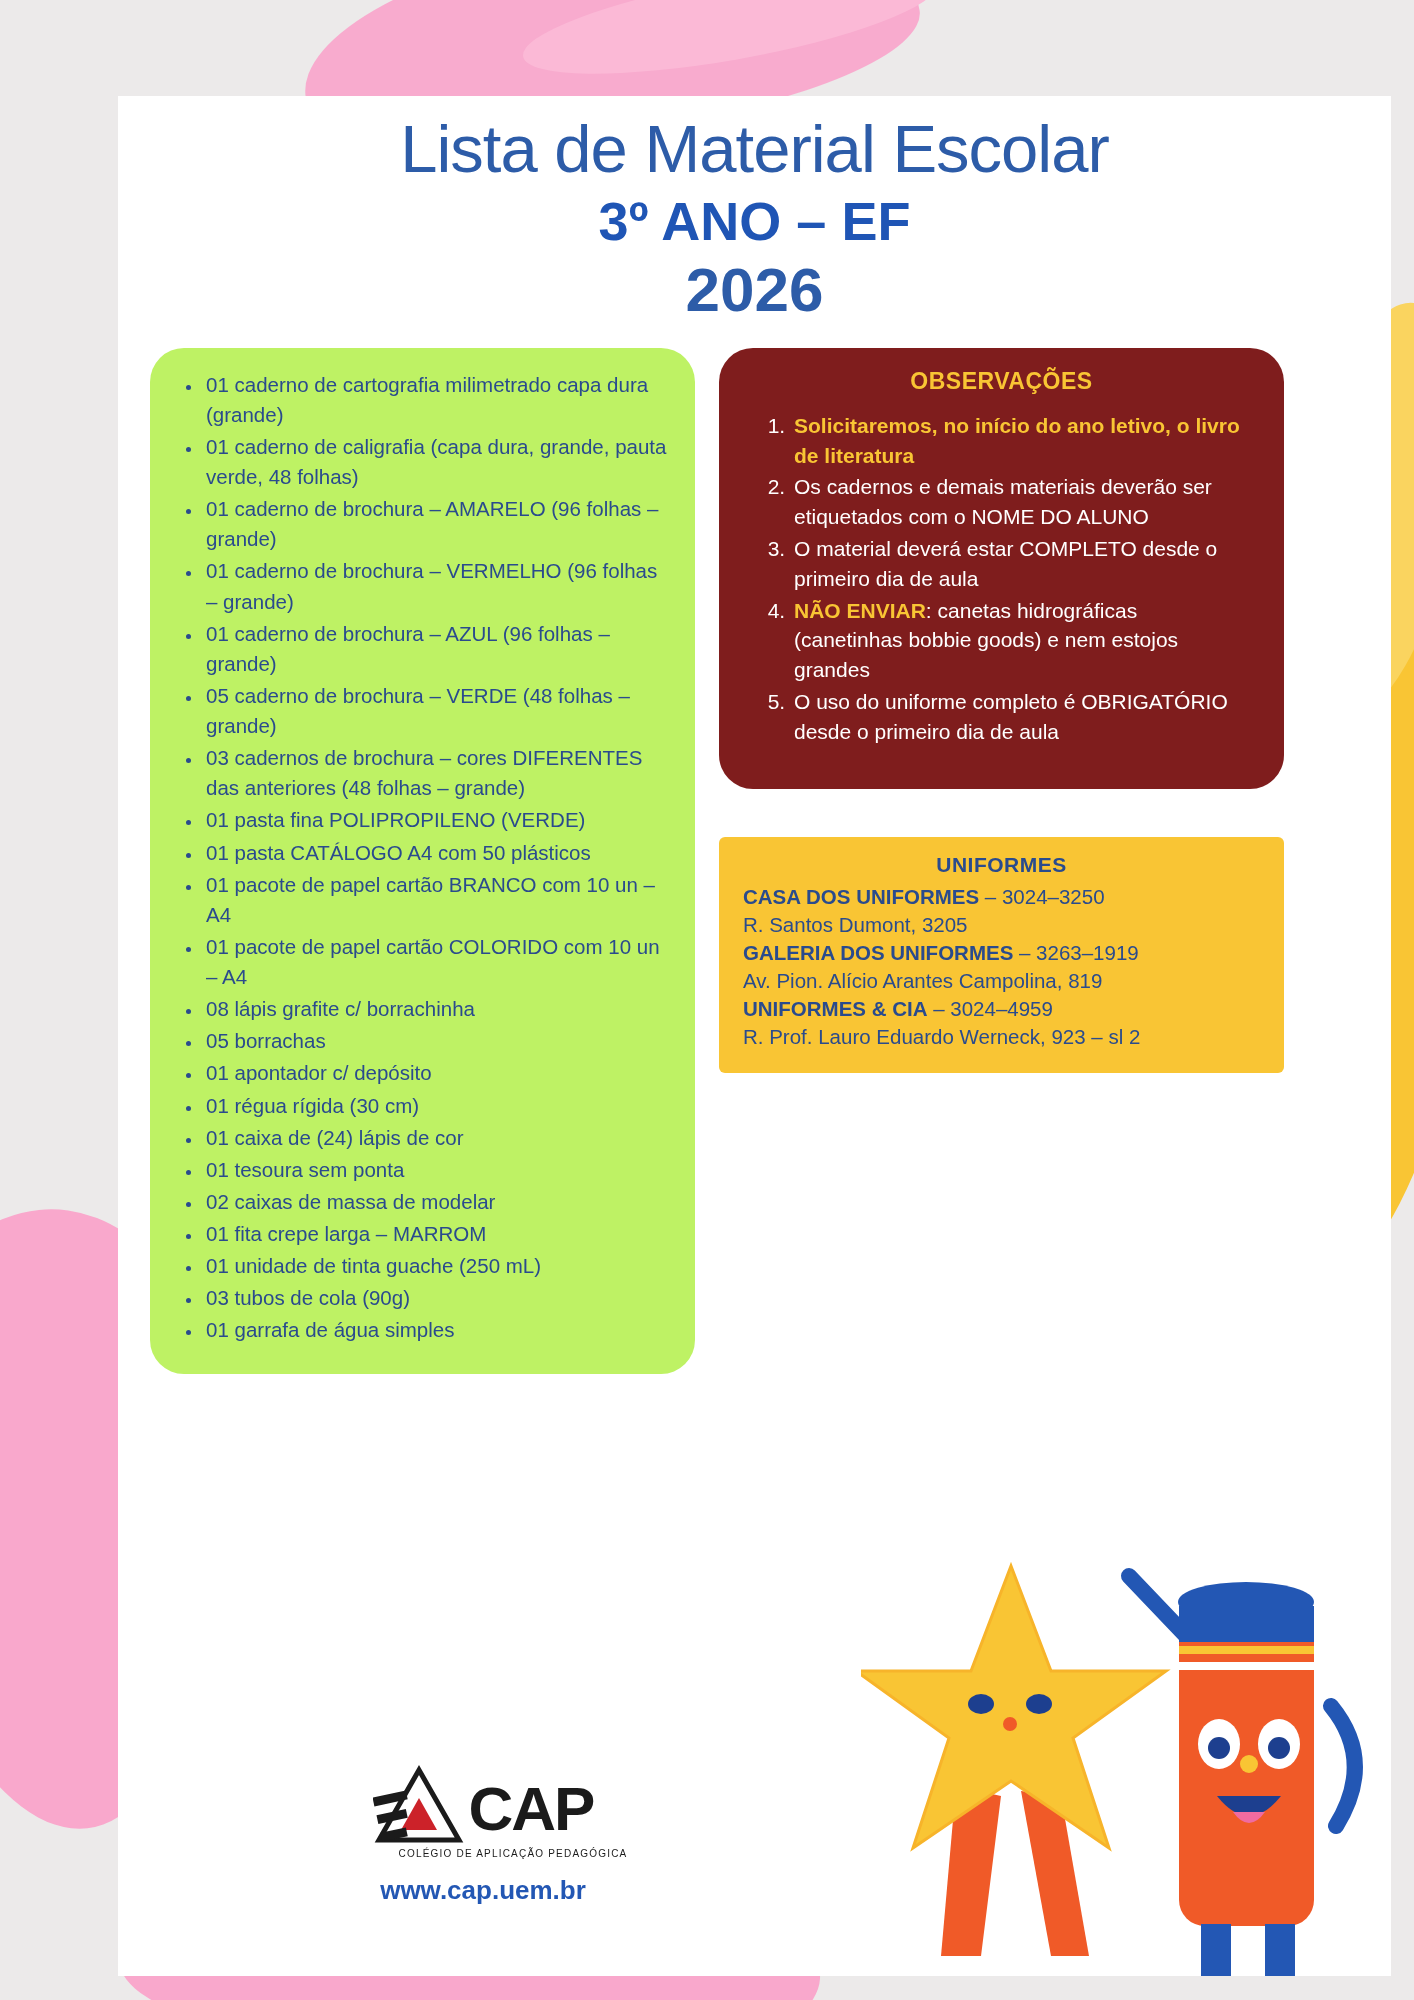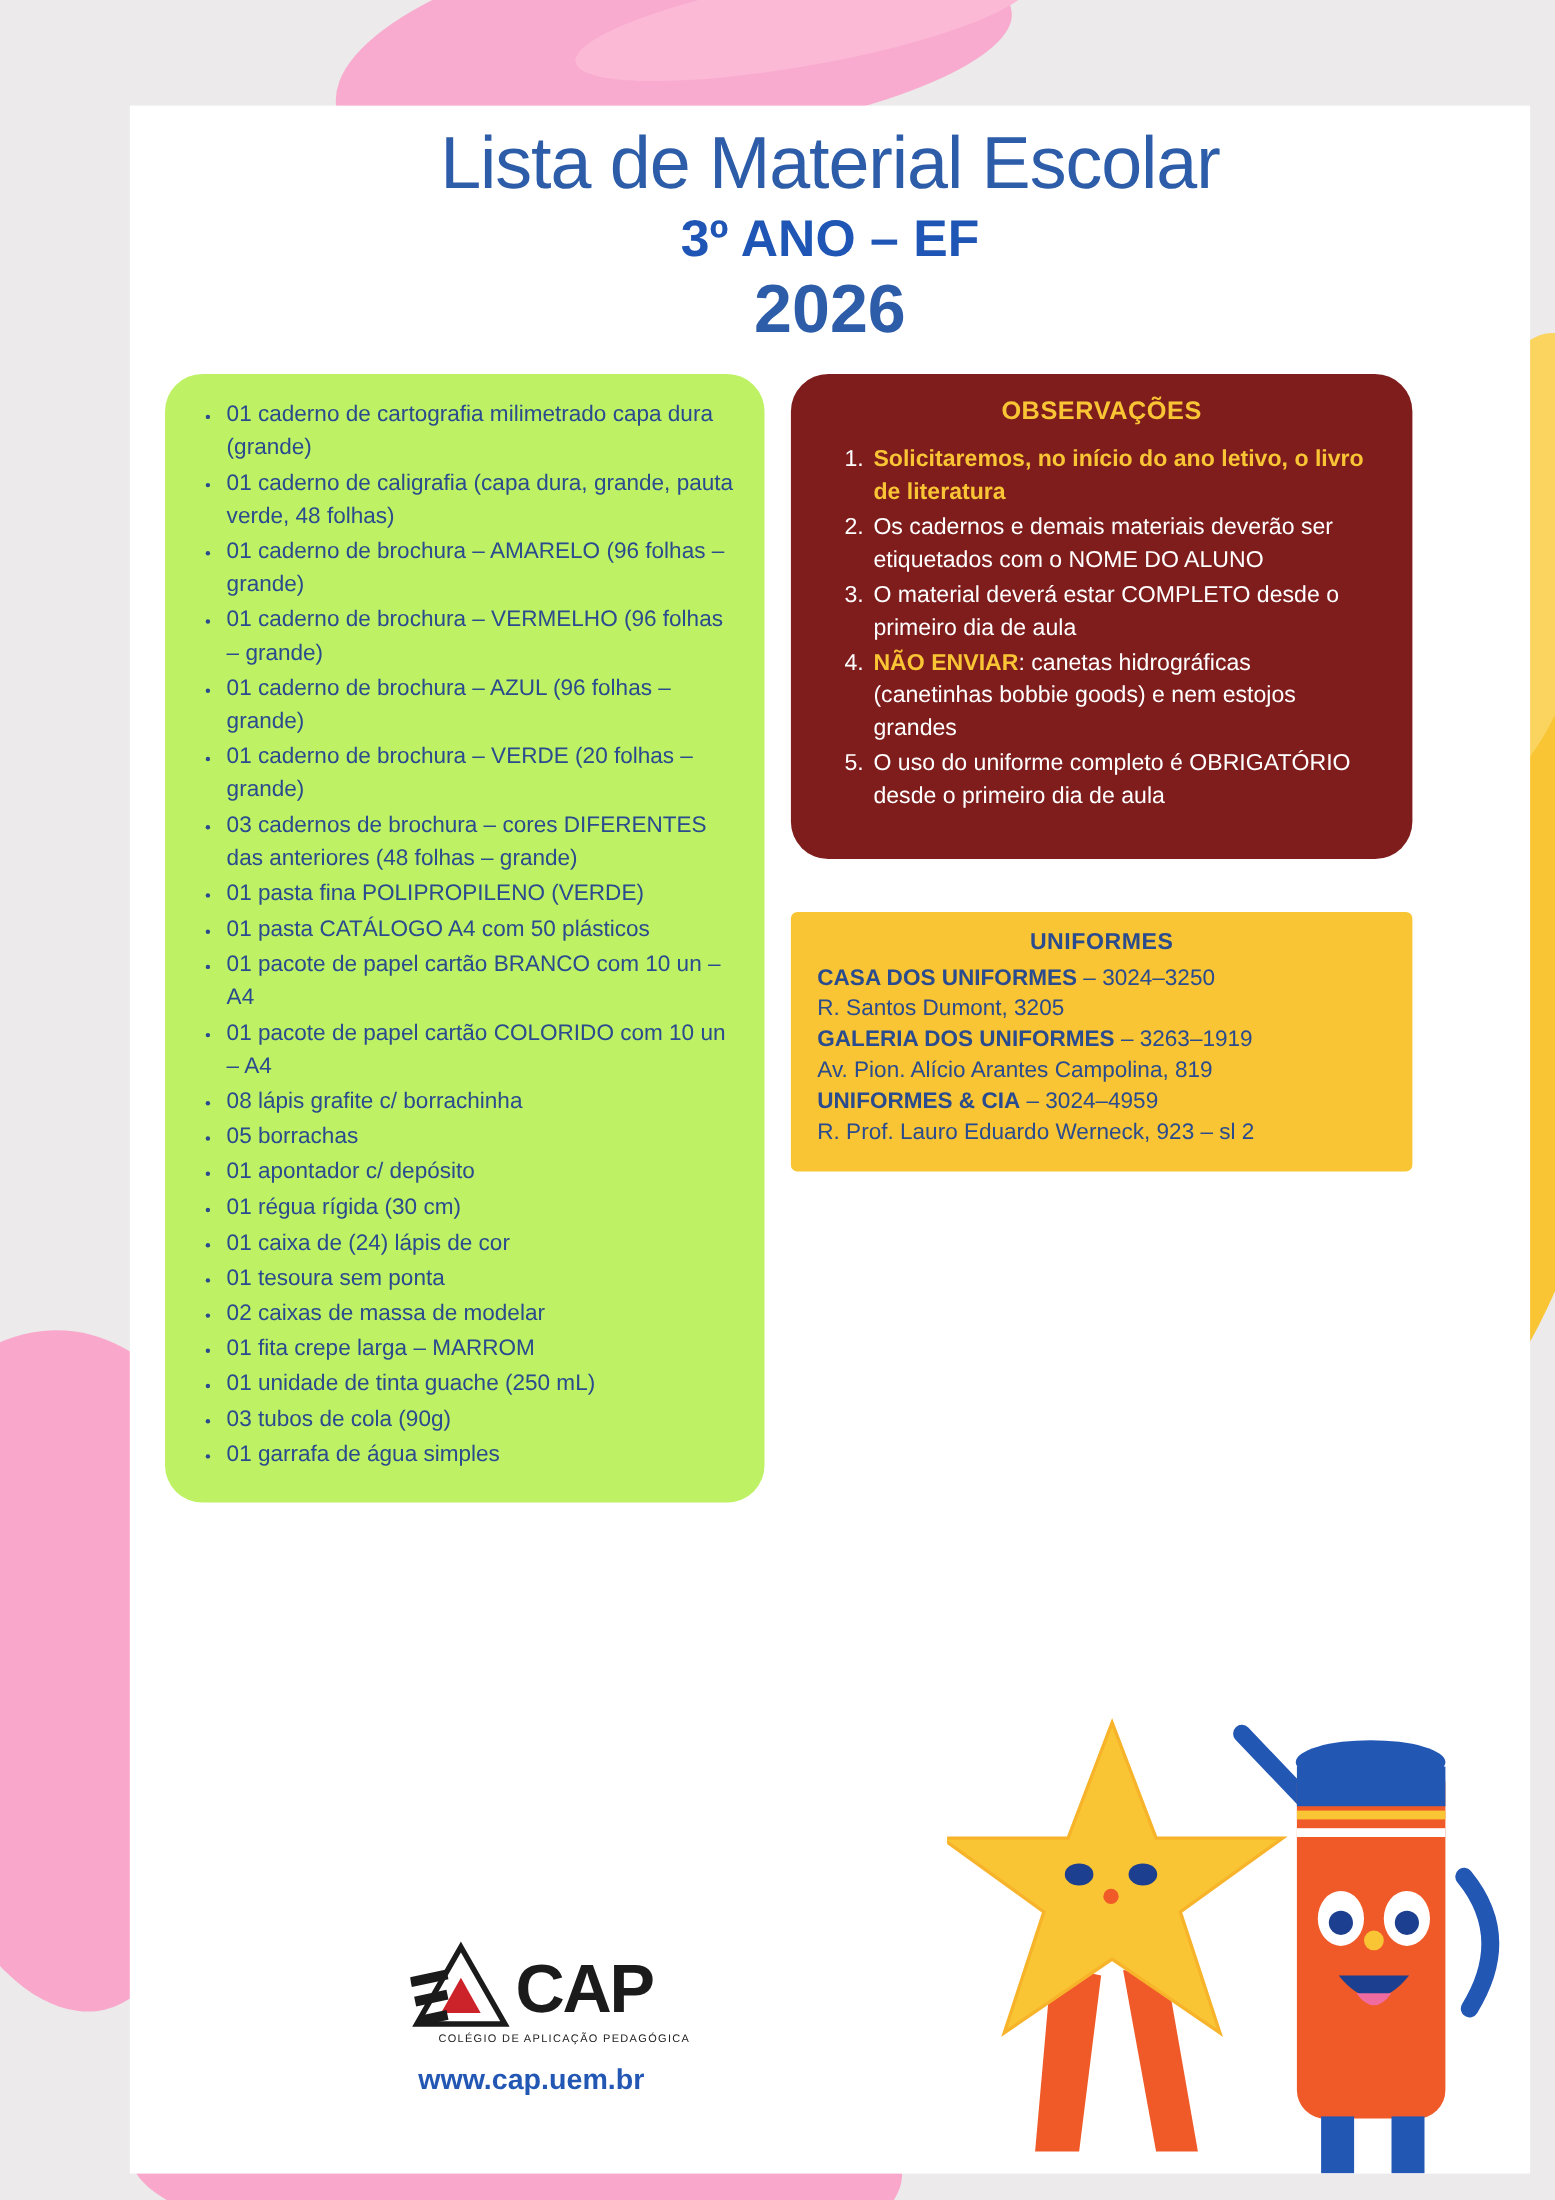--- a/index.html
+++ b/index.html
@@ -93,21 +93,21 @@
     padding-top: 18px;
   }
   .title-main {
     font-size: 67px;
     color: #2d5ca8;
     letter-spacing: -1px;
     line-height: 1.05;
     font-weight: 400;
   }
   .title-sub {
-    font-size: 47px;
+    font-size: 54px;
     color: #1f55b5;
     font-weight: bold;
     letter-spacing: 0px;
     line-height: 1.15;
     margin-top: 6px;
   }
   .title-year {
     font-size: 62px;
     color: #2d5ca8;
     font-weight: 700;
@@ -272,21 +272,21 @@
   <div class="columns">
 
     <div class="col-left">
       <div class="materials-card">
         <ul class="materials-list" id="materials-list">
             <li>01 caderno de cartografia milimetrado capa dura (grande)</li>
             <li>01 caderno de caligrafia (capa dura, grande, pauta verde, 48 folhas)</li>
             <li>01 caderno de brochura – AMARELO (96 folhas – grande)</li>
             <li>01 caderno de brochura – VERMELHO (96 folhas – grande)</li>
             <li>01 caderno de brochura – AZUL (96 folhas – grande)</li>
-            <li>01 caderno de brochura – VERDE (20 folhas – grande)</li>
+            <li>05 caderno de brochura – VERDE (48 folhas – grande)</li>
             <li>03 cadernos de brochura – cores DIFERENTES das anteriores (48 folhas – grande)</li>
             <li>01 pasta fina POLIPROPILENO (VERDE)</li>
             <li>01 pasta CATÁLOGO A4 com 50 plásticos</li>
             <li>01 pacote de papel cartão BRANCO com 10 un – A4</li>
             <li>01 pacote de papel cartão COLORIDO com 10 un – A4</li>
             <li>08 lápis grafite c/ borrachinha</li>
             <li>05 borrachas</li>
             <li>01 apontador c/ depósito</li>
             <li>01 régua rígida (30 cm)</li>
             <li>01 caixa de (24) lápis de cor</li>

